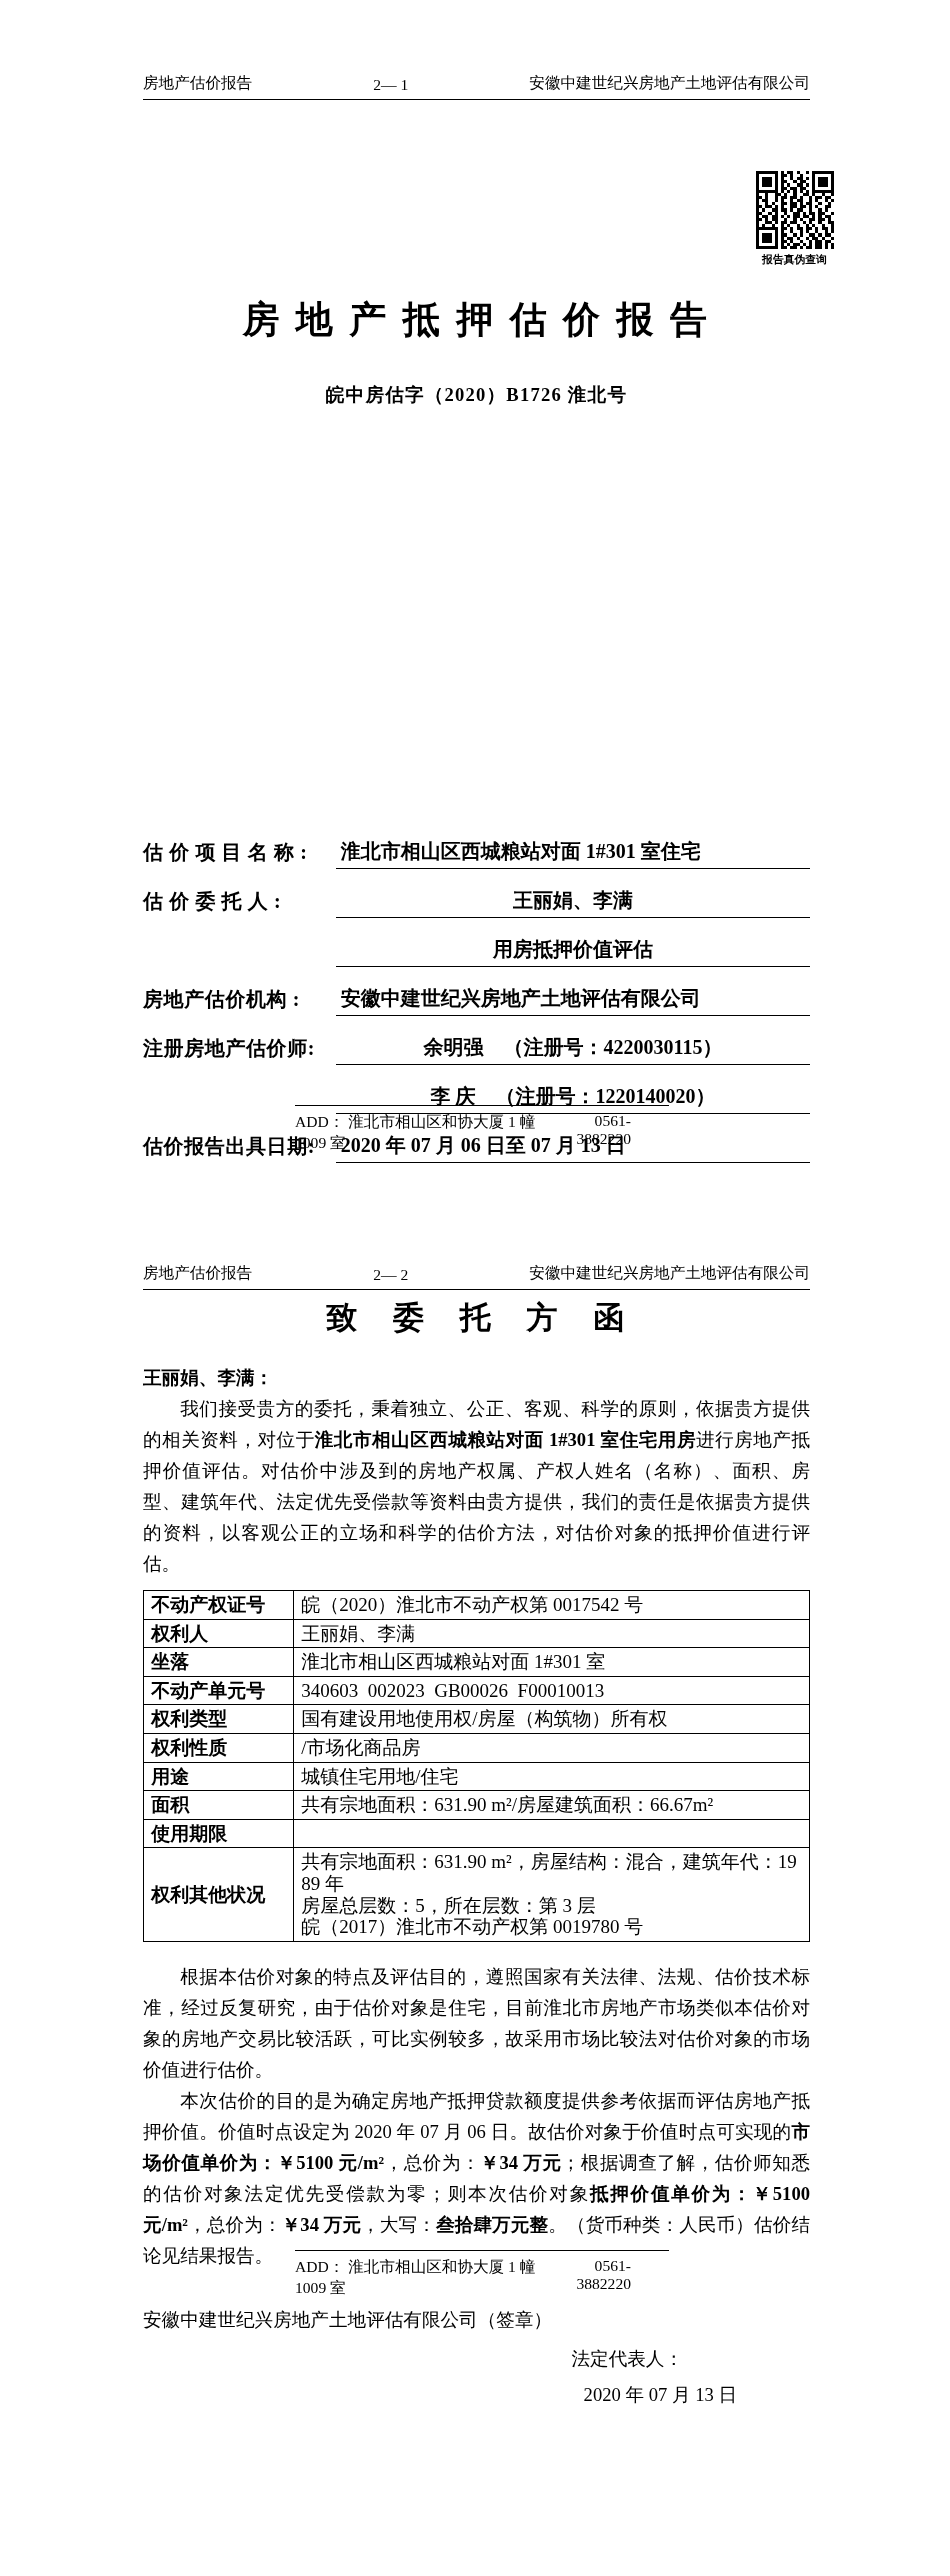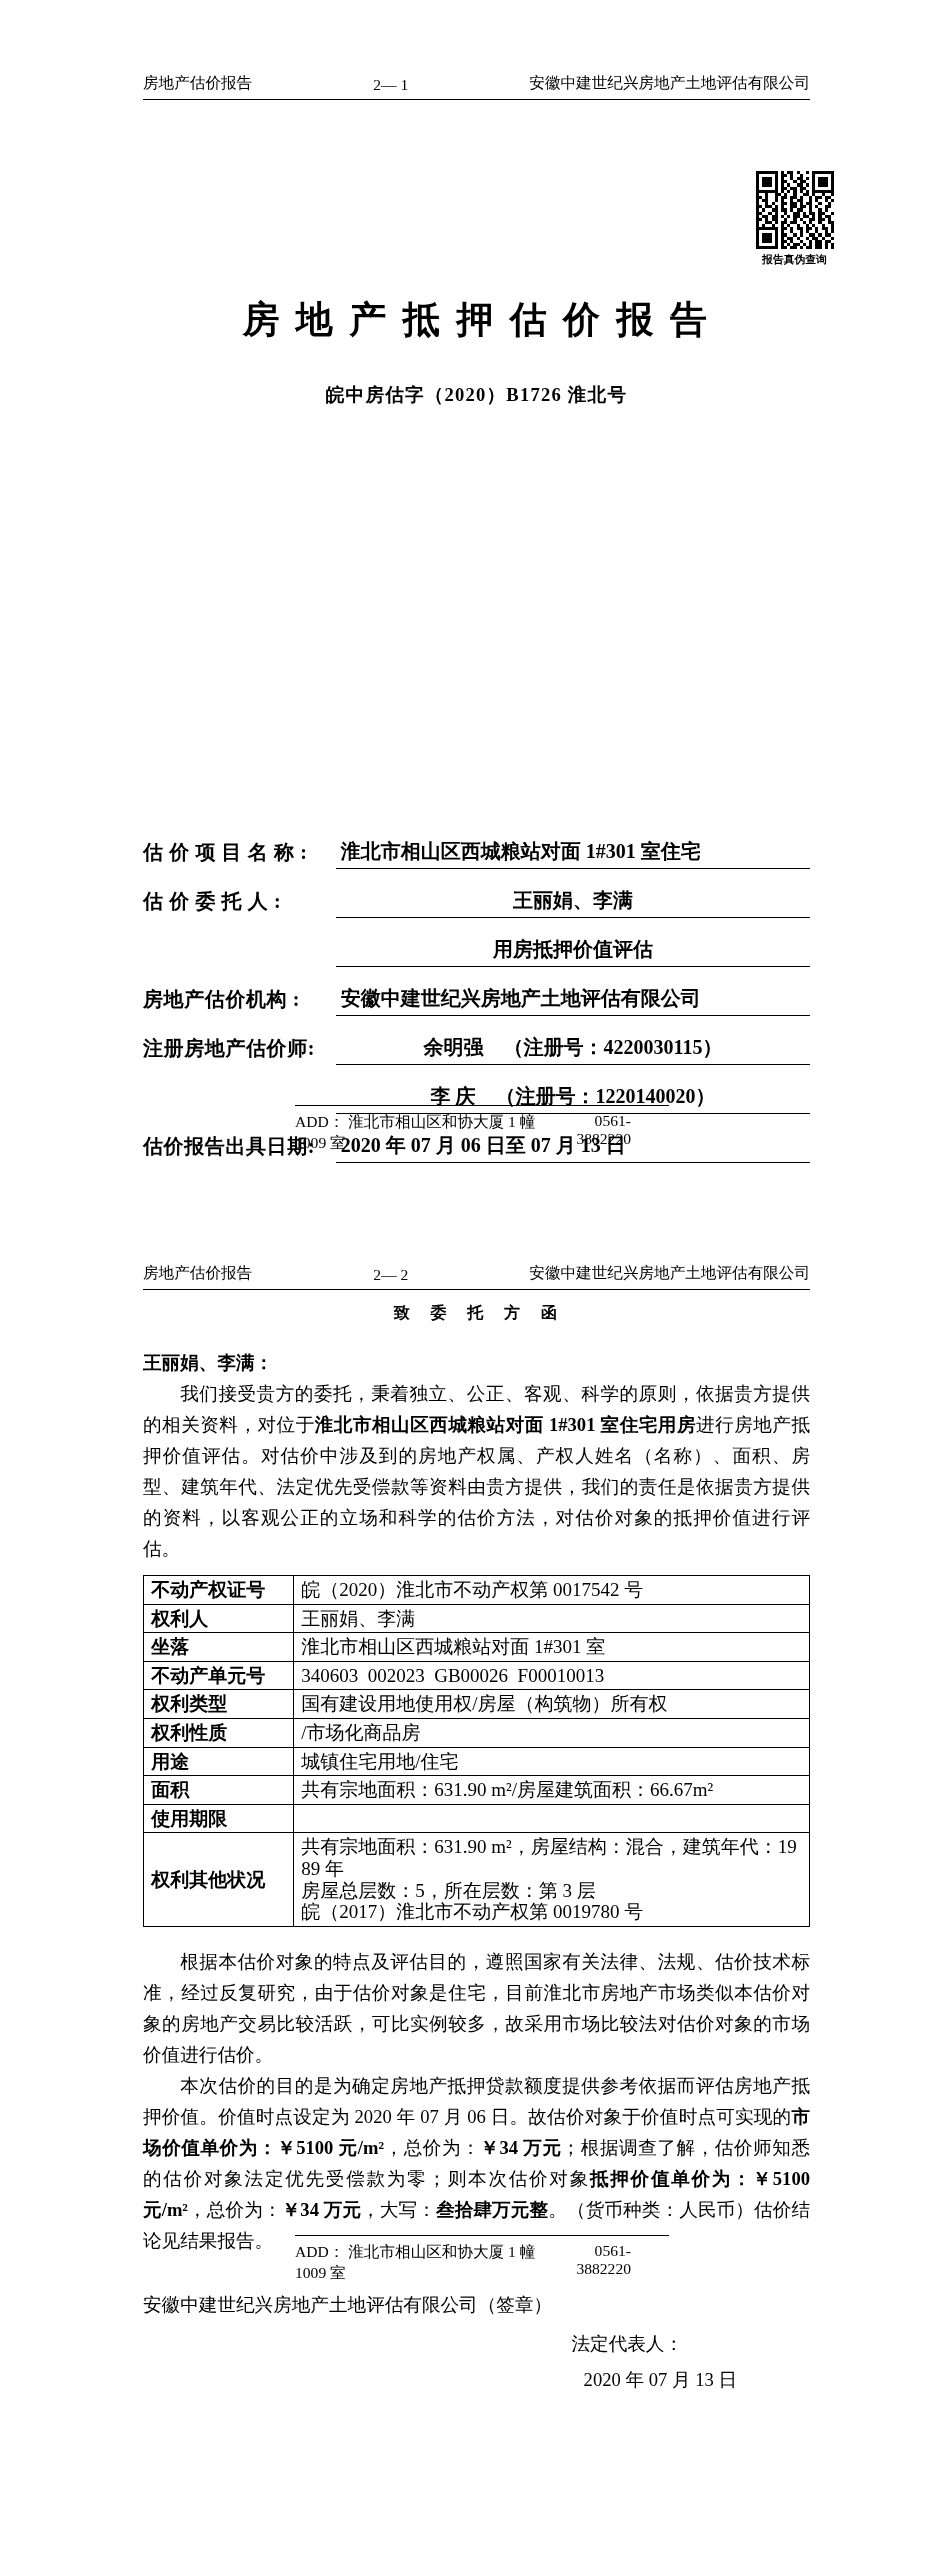--- a/index.html
+++ b/index.html
@@ -82,23 +82,23 @@
     flex:1;
     border-bottom:1.2px solid #000;
     padding:0 4.8px 2.4px 4.8px;
     white-space:nowrap;
     overflow:visible;
   }
   .fvalue.center { text-align:center; }
 
   
   .letter-title {
-    margin-top:13px;
+    margin-top:7px;
     text-align:center;
-    font-size:16px;
+    font-size:31px;
     font-weight:bold;
     letter-spacing:2.4px;
   }
   .salutation { margin-top:23px; font-size:18.6px; font-weight:bold; line-height:31px; }
   .para {
     font-size:18.6px;
     line-height:31px;
     text-align:justify;
     text-indent:2em;
   }

